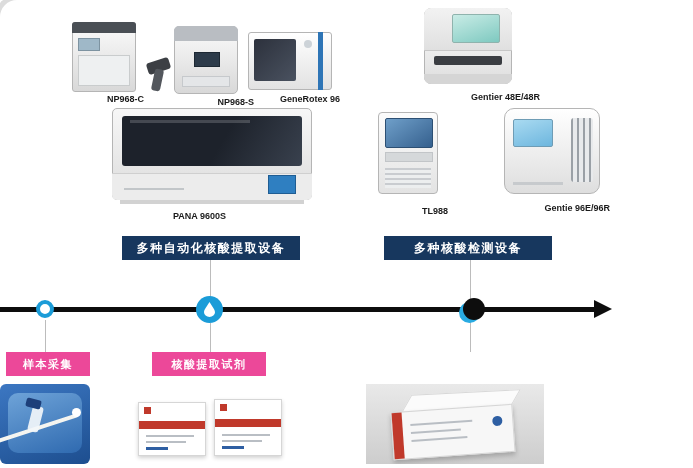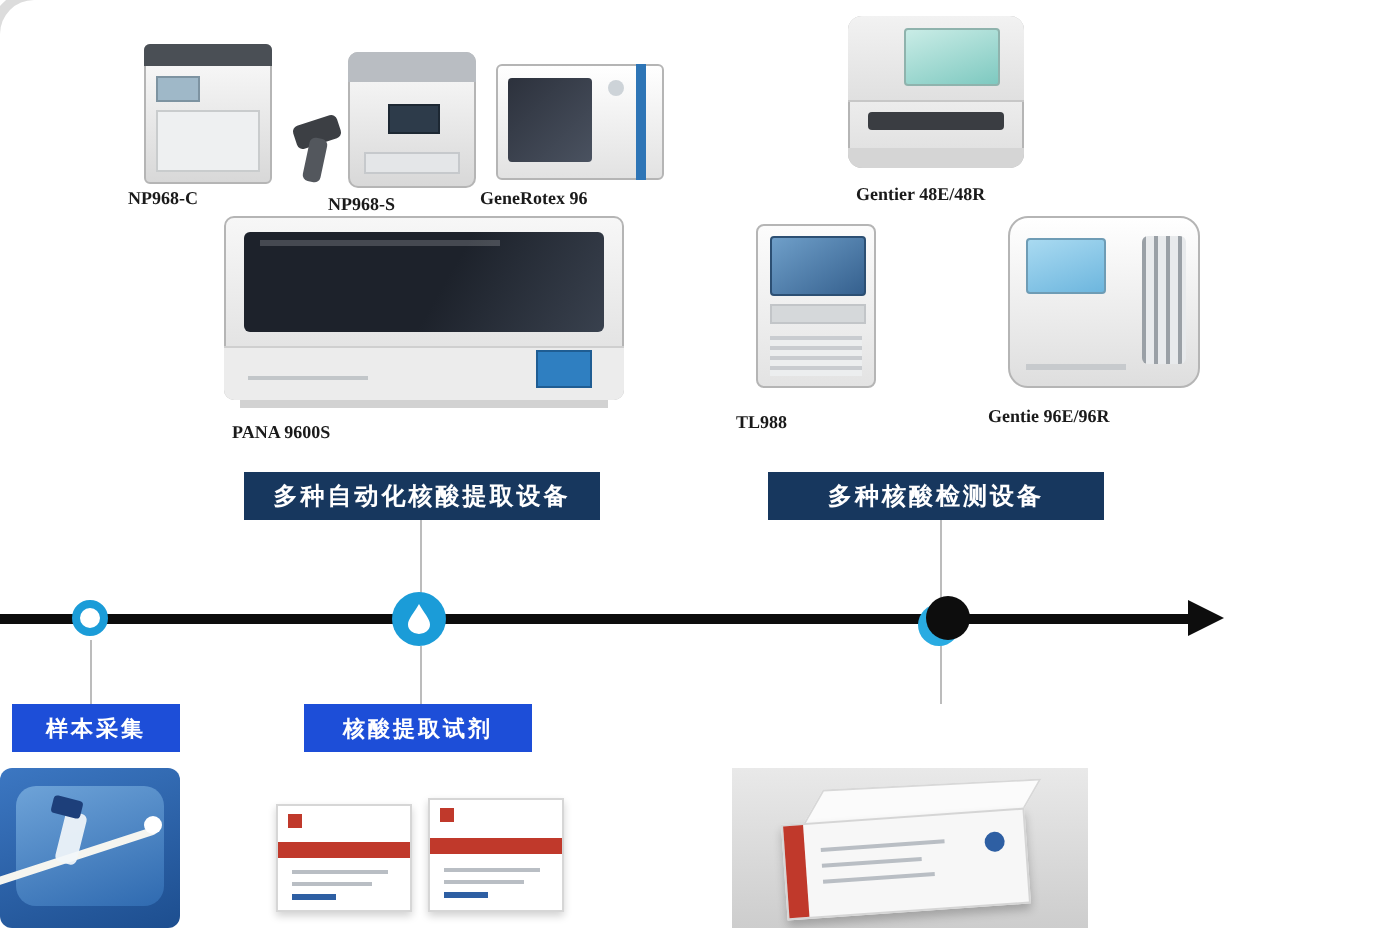--- a/index.html
+++ b/index.html
@@ -1,22 +1,22 @@
 <!DOCTYPE html>
 <html><head>
 <meta charset="utf-8">
 <style>
   html,body{margin:0;padding:0;background:#fff;}
   body{font-family:"Liberation Sans",sans-serif;}
   .canvas{position:relative;width:693px;height:468px;background:#ffffff;overflow:hidden;}
   .abs{position:absolute;}
-  .mlabel{position:absolute;font-size:9px;font-weight:bold;color:#1a1a1a;text-align:left;line-height:11px;font-family:Liberation Serif, serif;}
+  .mlabel{position:absolute;font-size:9px;font-weight:bold;color:#1a1a1a;text-align:right;line-height:11px;}
   .banner{position:absolute;height:24px;background:#17375e;color:#fff;font-size:12px;font-weight:bold;
           display:flex;align-items:center;justify-content:center;letter-spacing:1.5px;}
-  .stepbox{position:absolute;height:24px;background:#1d4ed8;color:#fff;font-size:11px;font-weight:bold;
+  .stepbox{position:absolute;height:24px;background:#ec4899;color:#fff;font-size:11px;font-weight:bold;
            display:flex;align-items:center;justify-content:center;letter-spacing:1.5px;}
   .connector{position:absolute;width:1px;background:#bcbcbc;}
   .timeline-line{position:absolute;left:0;top:307px;width:598px;height:5px;background:#0d0d0d;}
   .arrowhead{position:absolute;left:594px;top:300px;width:0;height:0;
              border-top:9px solid transparent;border-bottom:9px solid transparent;border-left:18px solid #0d0d0d;}
   .reportbox{position:absolute;left:617px;top:297px;width:74px;height:25px;background:#c00000;color:#fff;
              font-size:12px;font-weight:bold;display:flex;align-items:center;justify-content:center;letter-spacing:1.5px;}
   .node-ring{position:absolute;left:36px;top:300px;width:18px;height:18px;border-radius:50%;
              border:4px solid #1b9cd8;background:#fff;box-sizing:border-box;}
   .node-drop{position:absolute;left:196px;top:296px;width:27px;height:27px;border-radius:50%;background:#1b9cd8;
@@ -87,21 +87,21 @@
   </div>
 
   <div class="abs" style="left:504px;top:108px;width:96px;height:86px;">
     <div class="machine-body" style="border-radius:10px;background:linear-gradient(180deg,#ffffff,#dedede);"></div>
     <div class="abs" style="left:9px;top:11px;width:38px;height:26px;background:linear-gradient(160deg,#a9daf1,#6db6de);border:1px solid #6e9cb5;border-radius:2px;"></div>
     <div class="abs" style="right:7px;top:10px;width:22px;height:64px;background:repeating-linear-gradient(90deg,#9aa0a6 0 2px,#e8eaec 2px 6px);border-radius:3px;"></div>
     <div class="abs" style="left:9px;bottom:9px;width:50px;height:3px;background:#c7cacd;"></div>
   </div>
 
   <div class="mlabel" style="left:64px;top:94px;width:80px;">NP968-C</div>
-  <div class="mlabel" style="left:164px;top:97px;width:80px;">NP968-S</div>
+  <div class="mlabel" style="left:174px;top:97px;width:80px;">NP968-S</div>
   <div class="mlabel" style="left:240px;top:94px;width:100px;">GeneRotex 96</div>
   <div class="mlabel" style="left:116px;top:211px;width:110px;">PANA 9600S</div>
   <div class="mlabel" style="left:428px;top:92px;width:112px;">Gentier 48E/48R</div>
   <div class="mlabel" style="left:368px;top:206px;width:80px;">TL988</div>
   <div class="mlabel" style="left:494px;top:203px;width:116px;">Gentie 96E/96R</div>
 
   <div class="banner" style="left:122px;top:236px;width:178px;">多种自动化核酸提取设备</div>
   <div class="banner" style="left:384px;top:236px;width:168px;">多种核酸检测设备</div>
 
   <div class="connector" style="left:210px;top:260px;height:37px;"></div>

